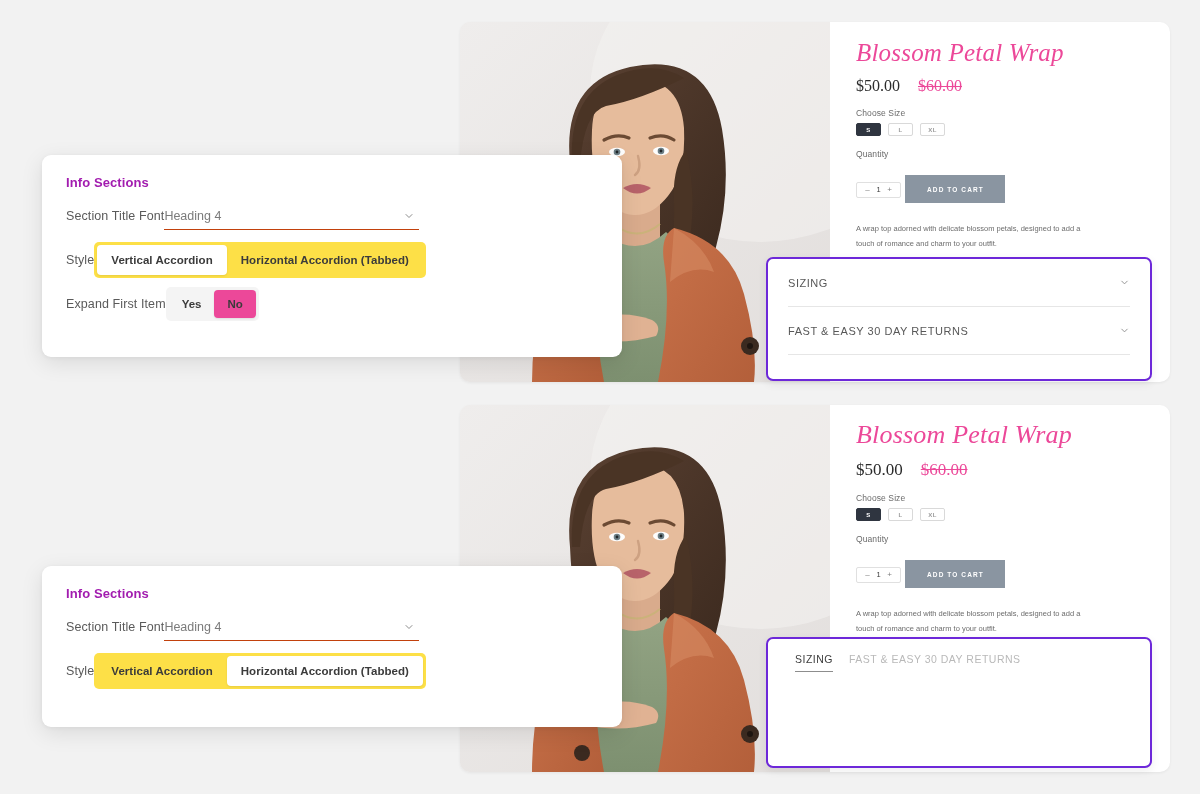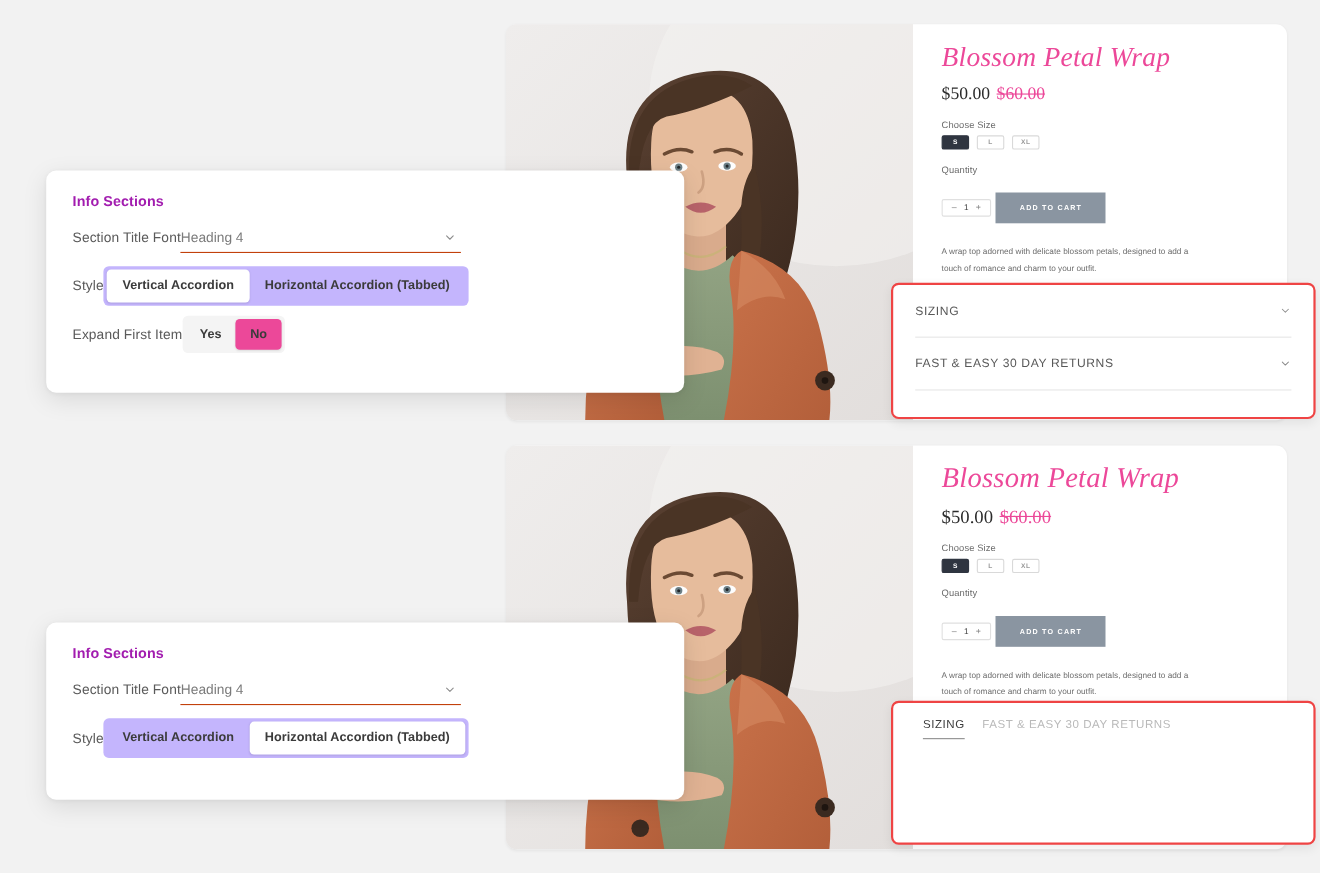--- a/index.html
+++ b/index.html
@@ -57,21 +57,21 @@
   }
   .top .prod-title    { font-size: 25px; line-height: 30px; }
   .bottom .prod-title { font-size: 26px; line-height: 32px; }
 
   .price-row {
     font-family: "Liberation Serif", serif;
     color: #2b2b2b;
     margin-top: 9px;
     display: flex;
     align-items: flex-end;
-    gap: 6px;
+    gap: 18px;
   }
   .top .price-row    { font-size: 16px; }
   .bottom .price-row { font-size: 17px; }
   .price-compare { text-decoration: line-through; color: #ec4899; }
 
   .field-label {
     font-size: 8.5px;
     color: #6b6b6b;
     letter-spacing: 0.1px;
     margin-top: 13px;
@@ -135,24 +135,23 @@
     font-size: 7.5px;
     line-height: 15px;
     color: #6d6d6d;
     max-width: 232px;
   }
 
   
   .hl-panel {
     position: absolute;
     background: #ffffff;
-    border: 2px solid #ef4444;
+    border: 2px solid #6d28d9;
     border-radius: 7px;
     box-shadow: 0 3px 10px rgba(0,0,0,0.07);
-    margin-left: 44px;
   }
   .hl-panel.vertical { left: 766px; top: 257px; width: 386px; height: 124px; padding: 0 20px; }
   .hl-panel.tabbed   { left: 766px; top: 637px; width: 386px; height: 131px; padding: 14px 22px 0 27px; }
 
   .acc-row {
     height: 48px;
     display: flex;
     align-items: center;
     justify-content: space-between;
     border-bottom: 1px solid #e6e6e6;
@@ -234,21 +233,21 @@
     border-bottom: 1px solid #c2410c;
     padding: 6px 4px 6px 0;
     cursor: pointer;
   }
   .select-value { font-size: 12.5px; color: #7b7b7b; }
   .select .chev { width: 12px; height: 12px; color: #8d8d8d; }
 
   
   .segmented {
     display: inline-flex;
-    background: #c4b5fd;
+    background: #fde047;
     border-radius: 5px;
     padding: 3px;
   }
   .seg {
     font-size: 11.5px;
     font-weight: 700;
     color: #3b3b3b;
     padding: 9px 14px;
     border-radius: 4px;
     cursor: pointer;

